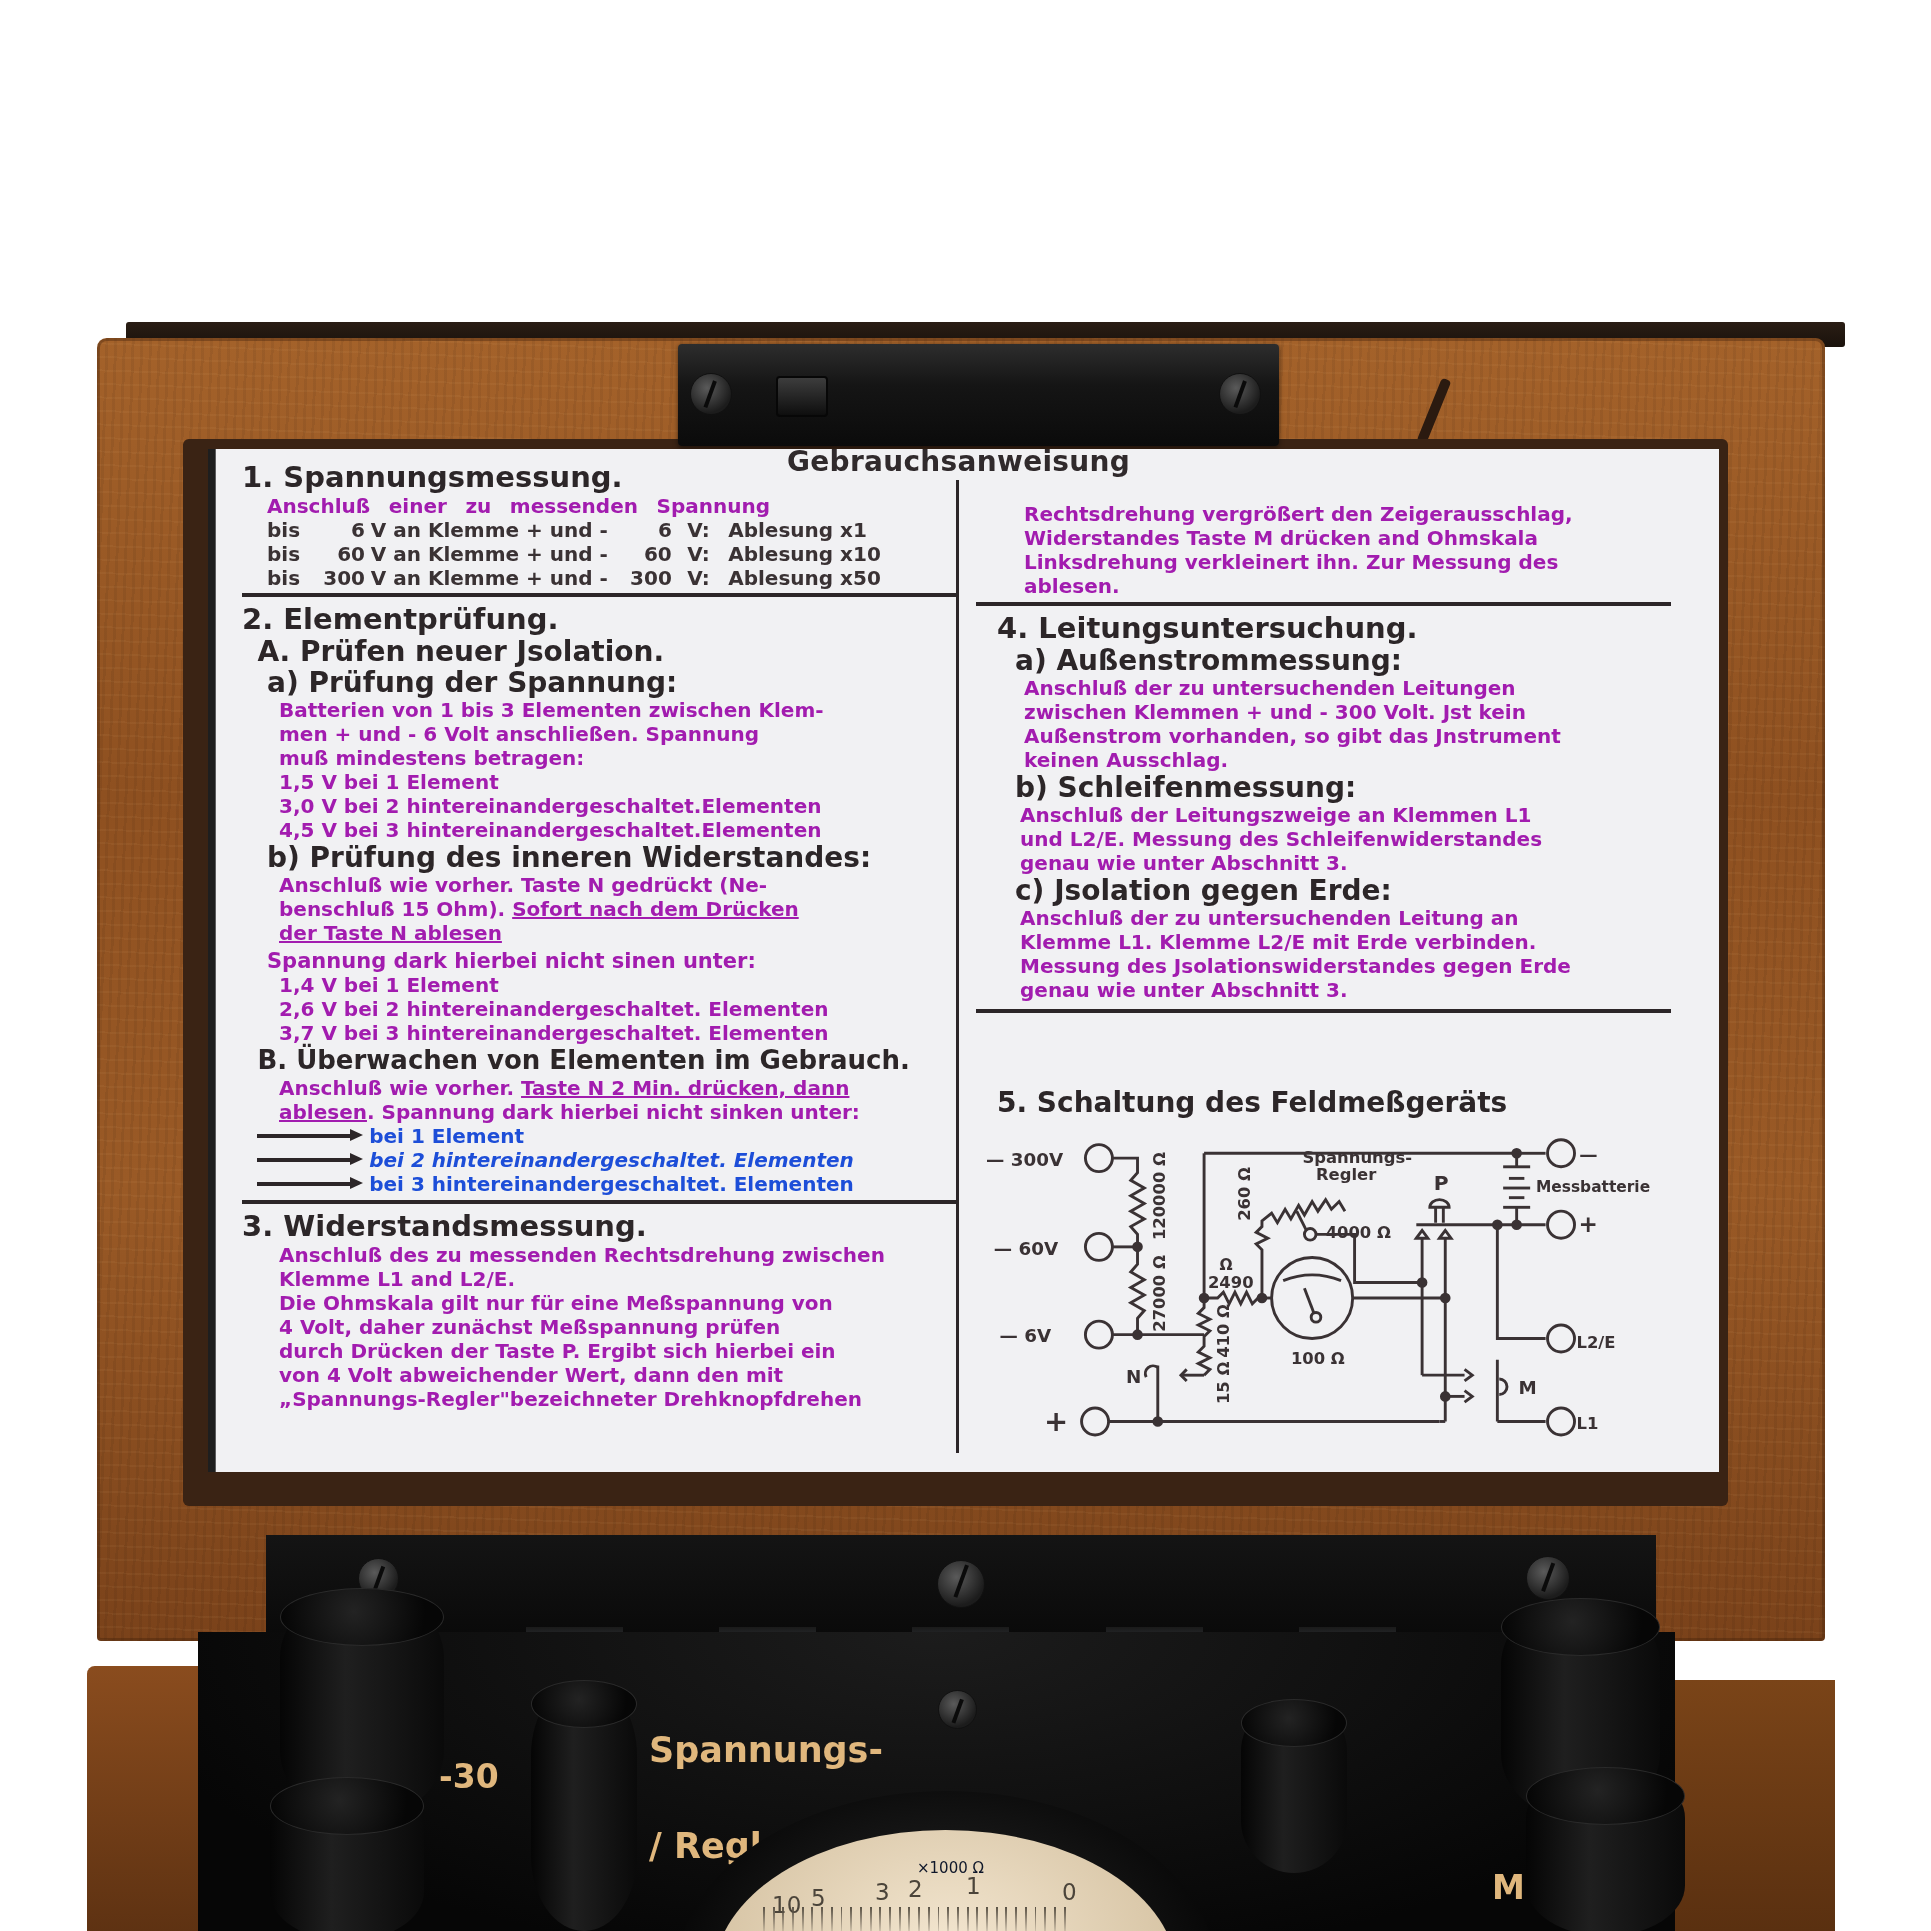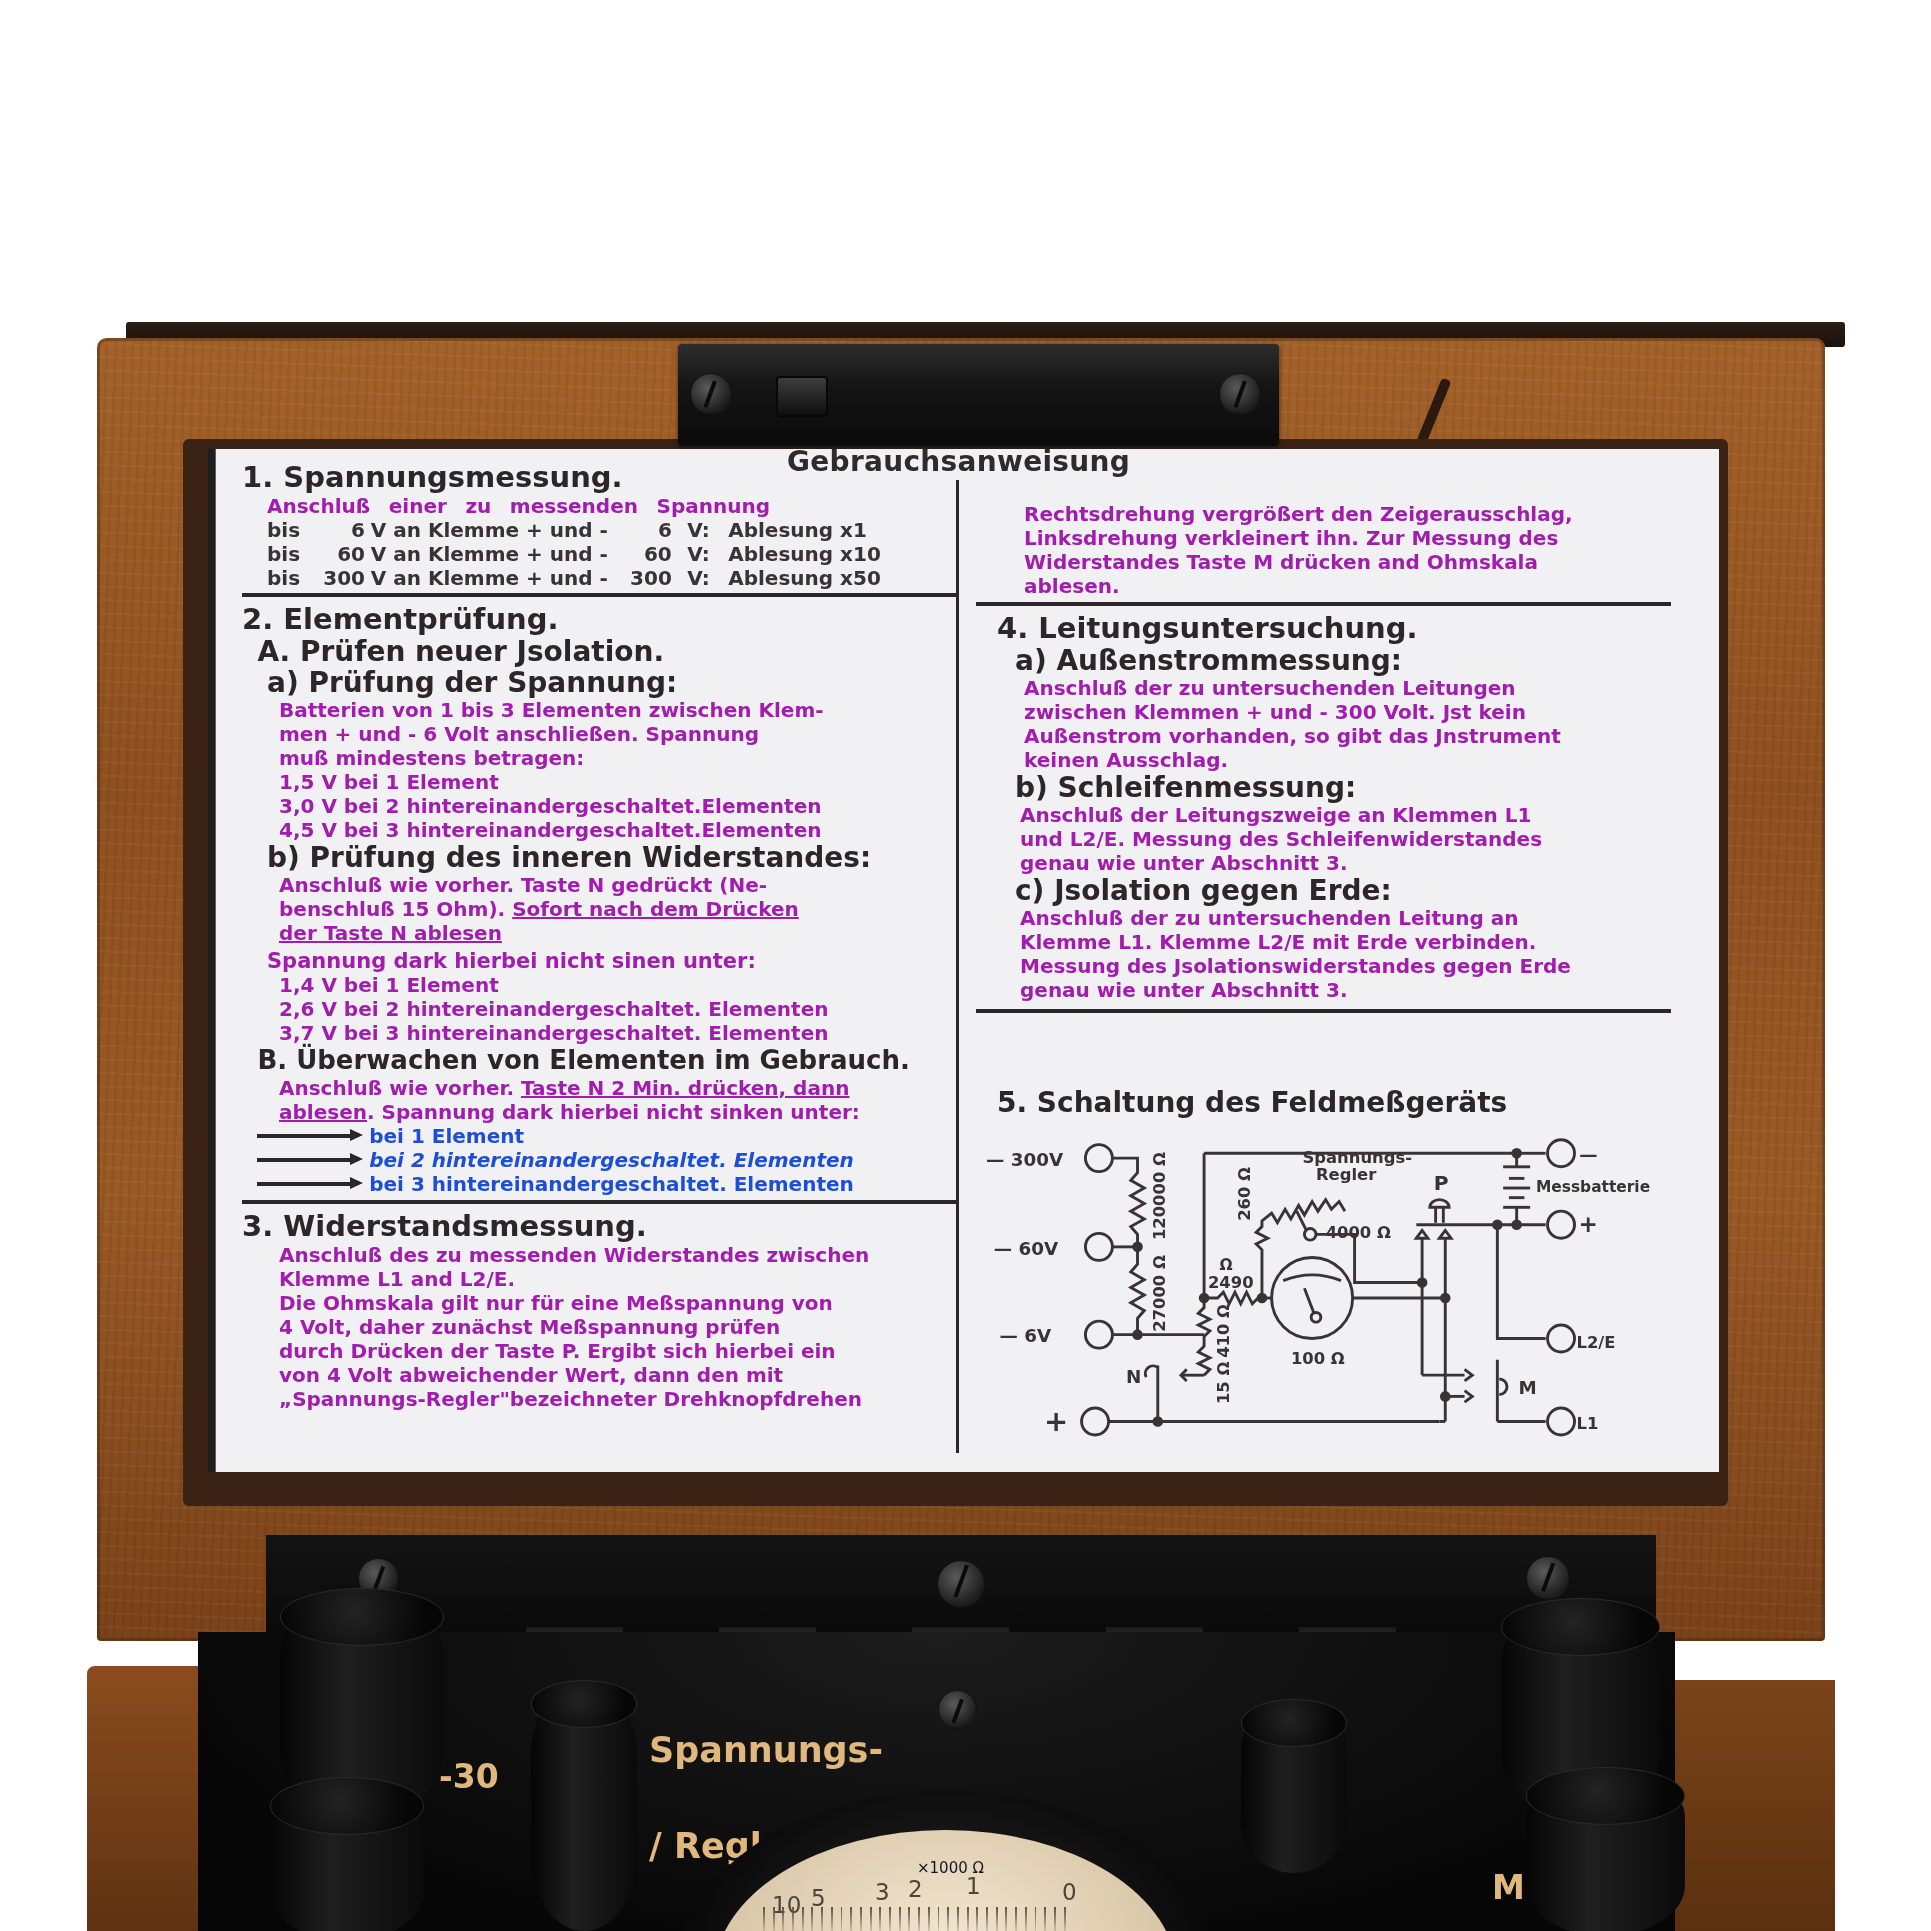--- a/index.html
+++ b/index.html
@@ -234,33 +234,33 @@
       <span class="arrow"></span>
       <span class="it">bei 2 hintereinandergeschaltet. Elementen</span>
     </div>
     <div class="arrow-row i1">
       <span class="arrow"></span>
       <span>bei 3 hintereinandergeschaltet. Elementen</span>
     </div>
     <div class="rule"></div>
 
     <div class="h1">3. Widerstandsmessung.</div>
-    <div class="p i3">Anschluß des zu messenden Widerstandes zwischen</div>
+    <div class="p i3">Anschluß des zu messenden Rechtsdrehung zwischen</div>
     <div class="p i3">Klemme  L1 and  L2/E.</div>
     <div class="p i3">Die  Ohmskala  gilt nur  für  eine  Meßspannung von</div>
     <div class="p i3">4 Volt,  daher zunächst   Meßspannung  prüfen</div>
     <div class="p i3">durch Drücken der Taste   P. Ergibt sich hierbei ein</div>
     <div class="p i3">von 4 Volt abweichender  Wert,  dann  den mit</div>
     <div class="p i3">„Spannungs-Regler"bezeichneter  Drehknopfdrehen</div>
   </div>
 
   <div class="col col-right">
     <div class="p" style="padding-left:48px;">Rechtsdrehung vergrößert den Zeigerausschlag,</div>
+    <div class="p" style="padding-left:48px;">Widerstandes Taste M drücken and Ohmskala</div>
     <div class="p" style="padding-left:48px;">Linksdrehung verkleinert ihn.  Zur Messung des</div>
-    <div class="p" style="padding-left:48px;">Widerstandes Taste M drücken and Ohmskala</div>
     <div class="p" style="padding-left:48px;">ablesen.</div>
     <div class="rule" style="margin-right:39px;"></div>
 
     <div class="h1" style="padding-left:21px; margin-top:5.8px;">4. Leitungsuntersuchung.</div>
     <div class="h3" style="padding-left:39px;">a) Außenstrommessung:</div>
     <div class="p" style="padding-left:48px;">Anschluß der zu untersuchenden Leitungen</div>
     <div class="p" style="padding-left:48px;">zwischen Klemmen + und - 300   Volt.  Jst kein</div>
     <div class="p" style="padding-left:48px;">Außenstrom vorhanden, so gibt das Jnstrument</div>
     <div class="p" style="padding-left:48px;">keinen Ausschlag.</div>
 

